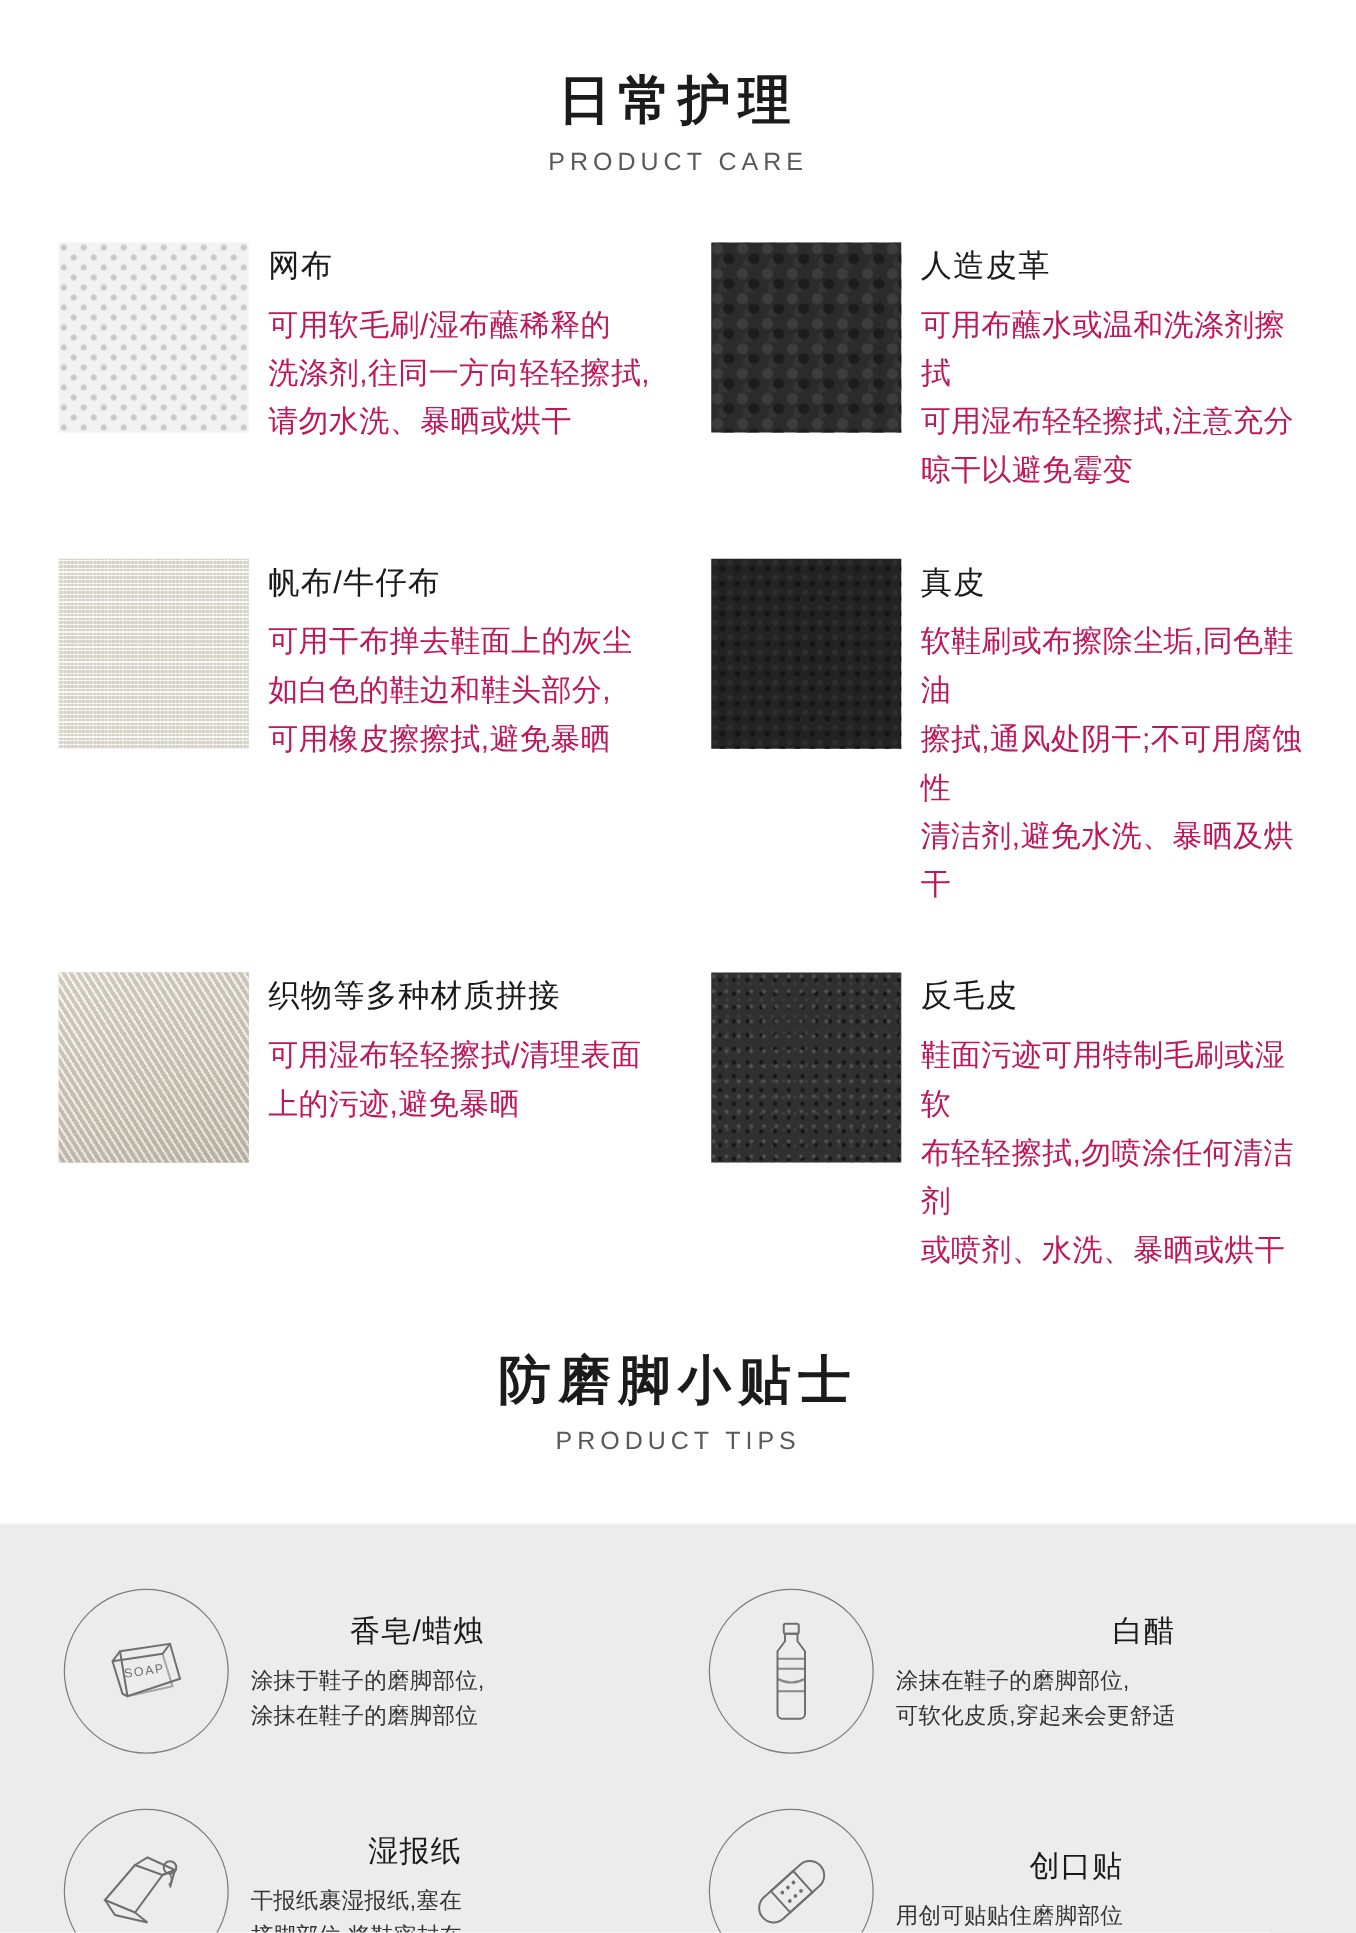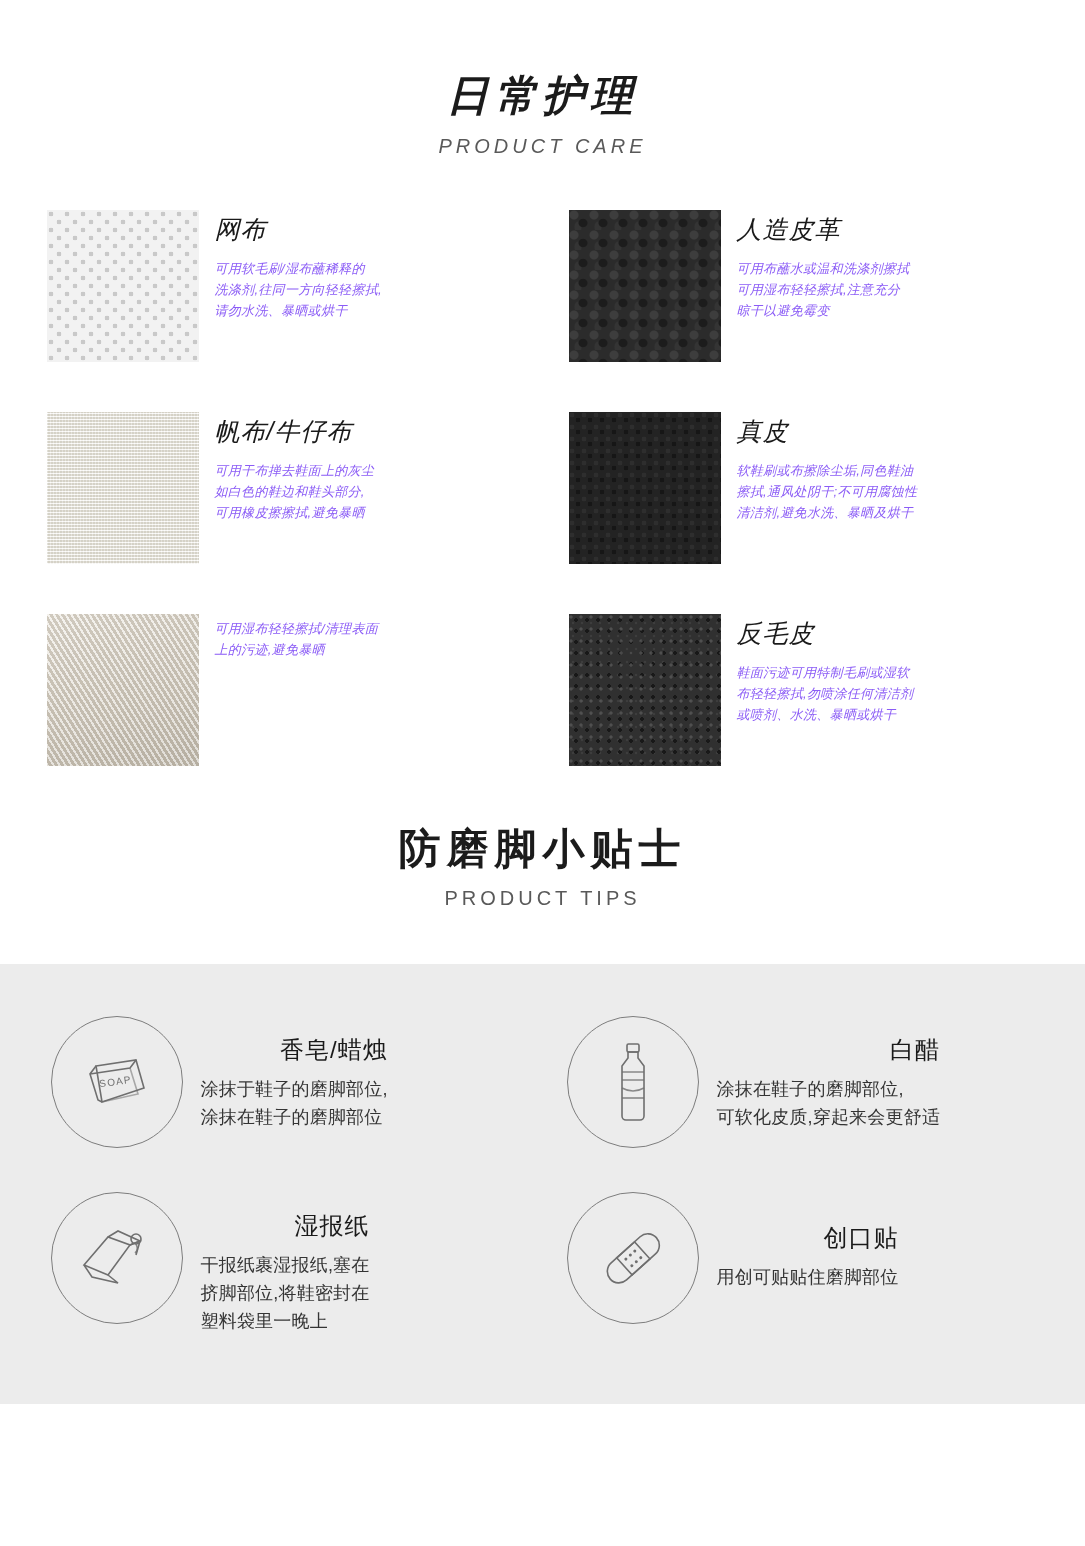--- a/index.html
+++ b/index.html
@@ -8,22 +8,21 @@
     width: 1085px;
     height: 1546px;
     background: #ffffff;
     font-family: "Liberation Sans", "DejaVu Sans", sans-serif;
     color: #222;
     overflow: hidden;
   }
 
   
   .care-section {
-    padding-top: 70px;
-    font-style: italic;
+    padding-top: 54px;
   }
   .heading-block { text-align: center; }
   .heading-cn {
     font-size: 42px;
     font-weight: bold;
     letter-spacing: 6px;
     color: #1b1b1b;
     line-height: 1.25;
   }
   .heading-en {
@@ -58,23 +57,23 @@
   .care-text { padding-top: 4px; }
   .care-title {
     font-size: 25px;
     font-weight: 500;
     color: #1a1a1a;
     letter-spacing: 1px;
     margin-bottom: 14px;
     line-height: 1.2;
   }
   .care-desc {
-    font-size: 13px;
+    font-size: 24px;
     line-height: 1.62;
-    color: #8b5cf6;
+    color: #be185d;
     letter-spacing: 0.3px;
     white-space: pre-line;
   }
 
   
   .sw-mesh {
     background-color: #f2f2f2;
     background-image:
       radial-gradient(circle at 4px 4px, #c9c9c9 2.2px, transparent 2.6px),
       radial-gradient(circle at 12px 12px, #c9c9c9 2.2px, transparent 2.6px);
@@ -212,20 +211,21 @@
         <div class="care-title">真皮</div>
         <div class="care-desc">软鞋刷或布擦除尘垢,同色鞋油
 擦拭,通风处阴干;不可用腐蚀性
 清洁剂,避免水洗、暴晒及烘干</div>
       </div>
     </div>
 
     <div class="care-item">
       <div class="swatch sw-mixed"></div>
       <div class="care-text">
+        <div class="care-title">织物等多种材质拼接</div>
         <div class="care-desc">可用湿布轻轻擦拭/清理表面
 上的污迹,避免暴晒</div>
       </div>
     </div>
 
     <div class="care-item">
       <div class="swatch sw-suede"></div>
       <div class="care-text">
         <div class="care-title">反毛皮</div>
         <div class="care-desc">鞋面污迹可用特制毛刷或湿软

